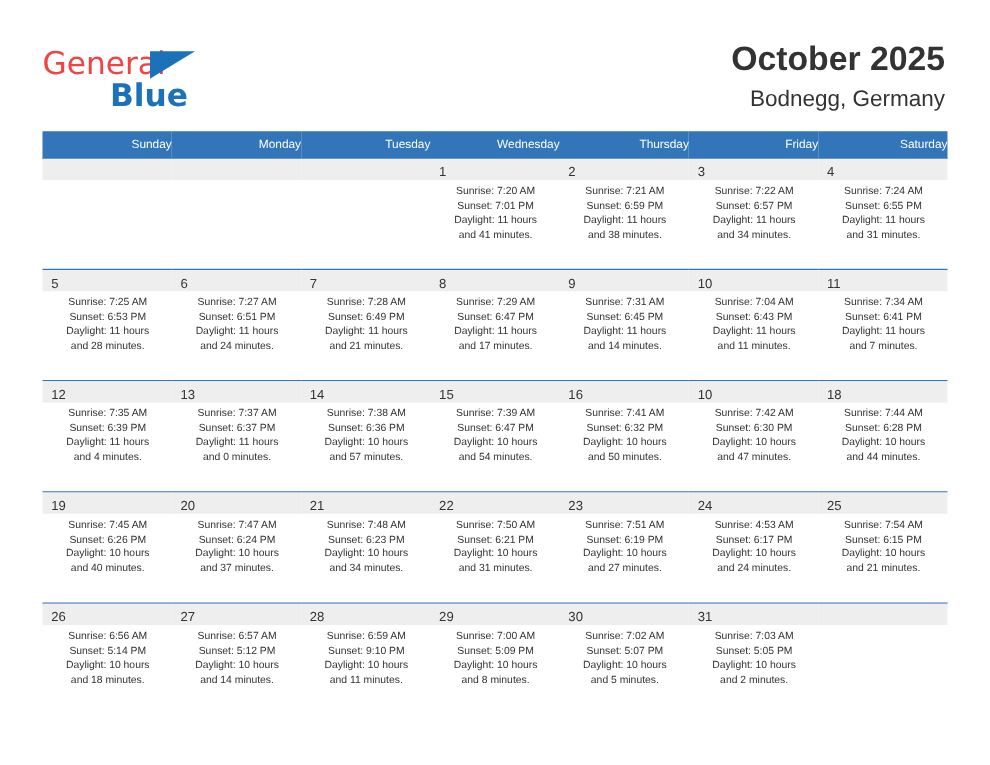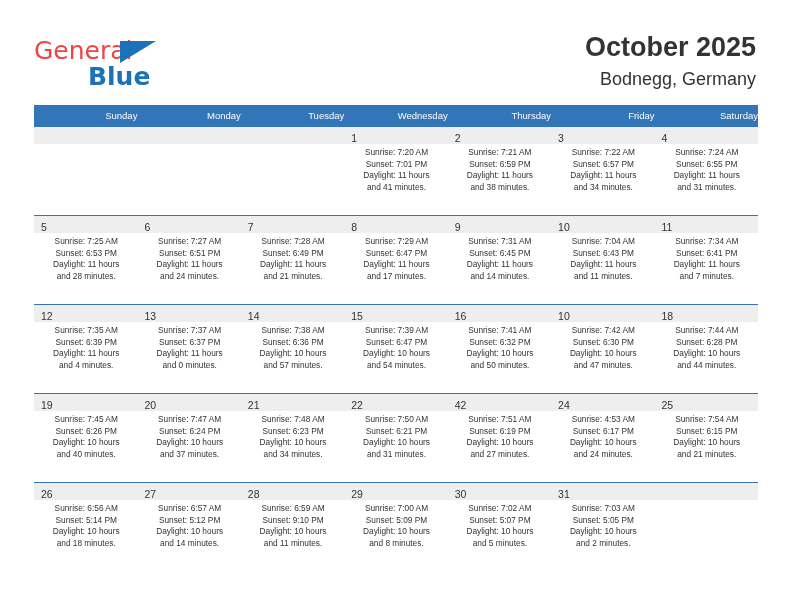--- a/index.html
+++ b/index.html
@@ -448,21 +448,21 @@
               <div class="detail">
                 <div>Sunrise: 7:50 AM</div>
                 <div>Sunset: 6:21 PM</div>
                 <div>Daylight: 10 hours</div>
                 <div>and 31 minutes.</div>
               </div>
             </div>
           </td>
           <td>
             <div class="daycell">
-              <div class="daynum-strip"><span class="daynum">42</span></div>
+              <div class="daynum-strip"><span class="daynum">23</span></div>
               <div class="detail">
                 <div>Sunrise: 7:51 AM</div>
                 <div>Sunset: 6:19 PM</div>
                 <div>Daylight: 10 hours</div>
                 <div>and 27 minutes.</div>
               </div>
             </div>
           </td>
           <td>
             <div class="daycell">

